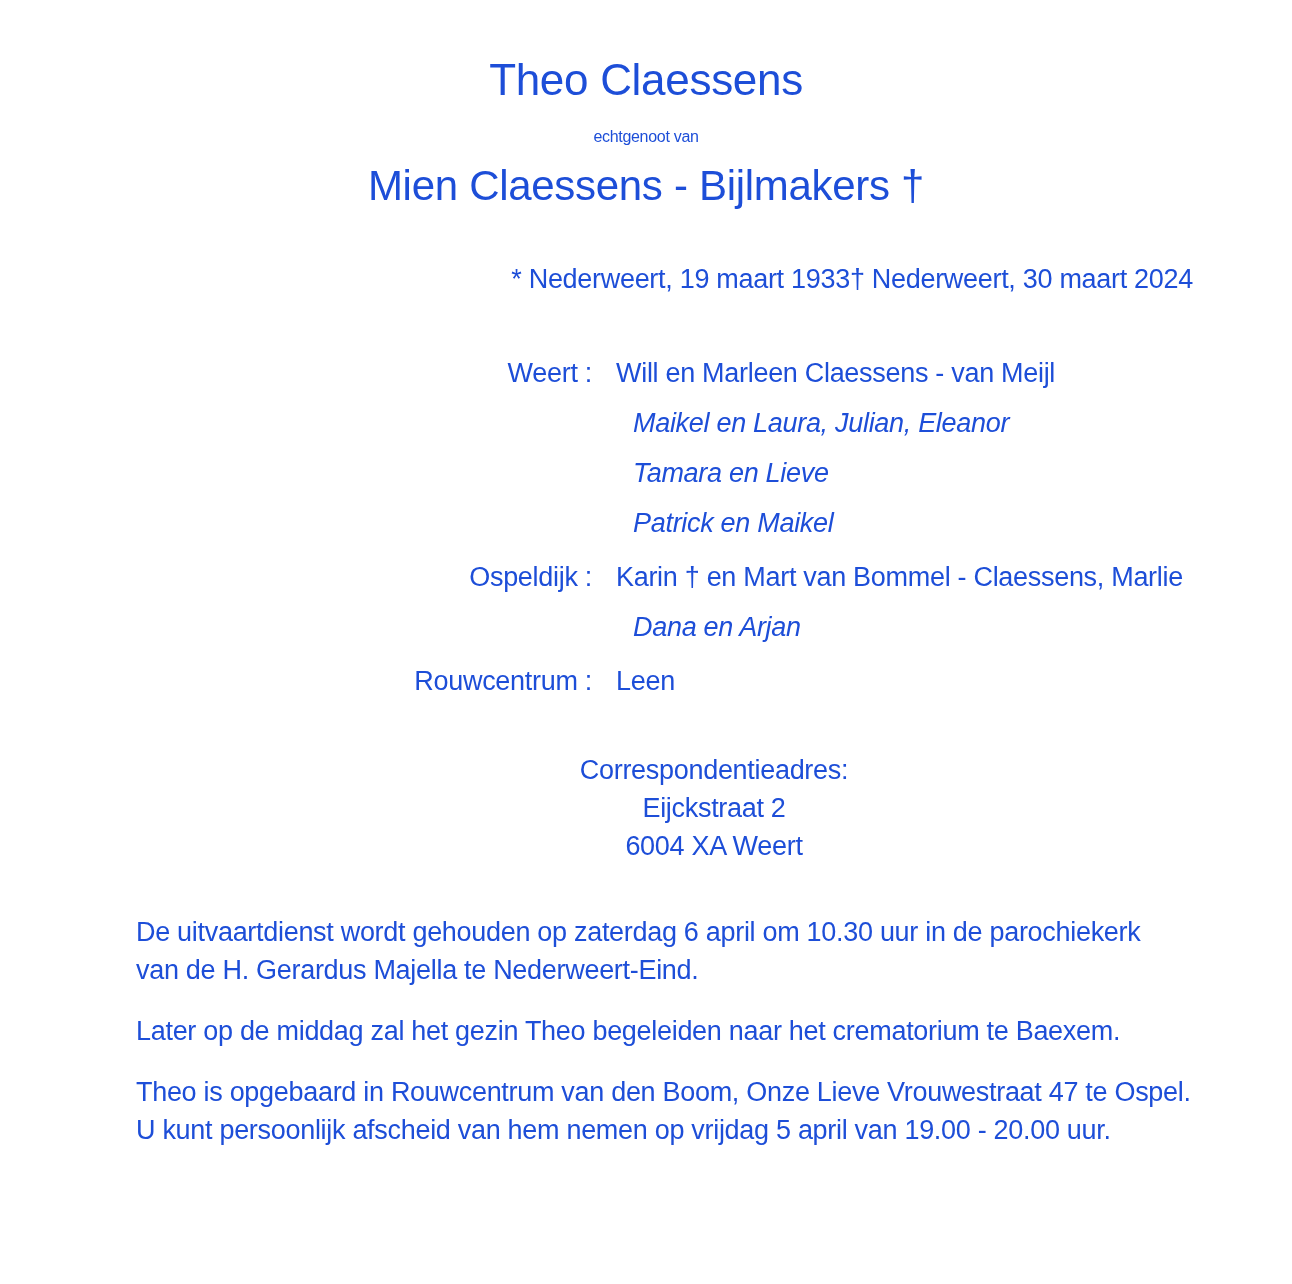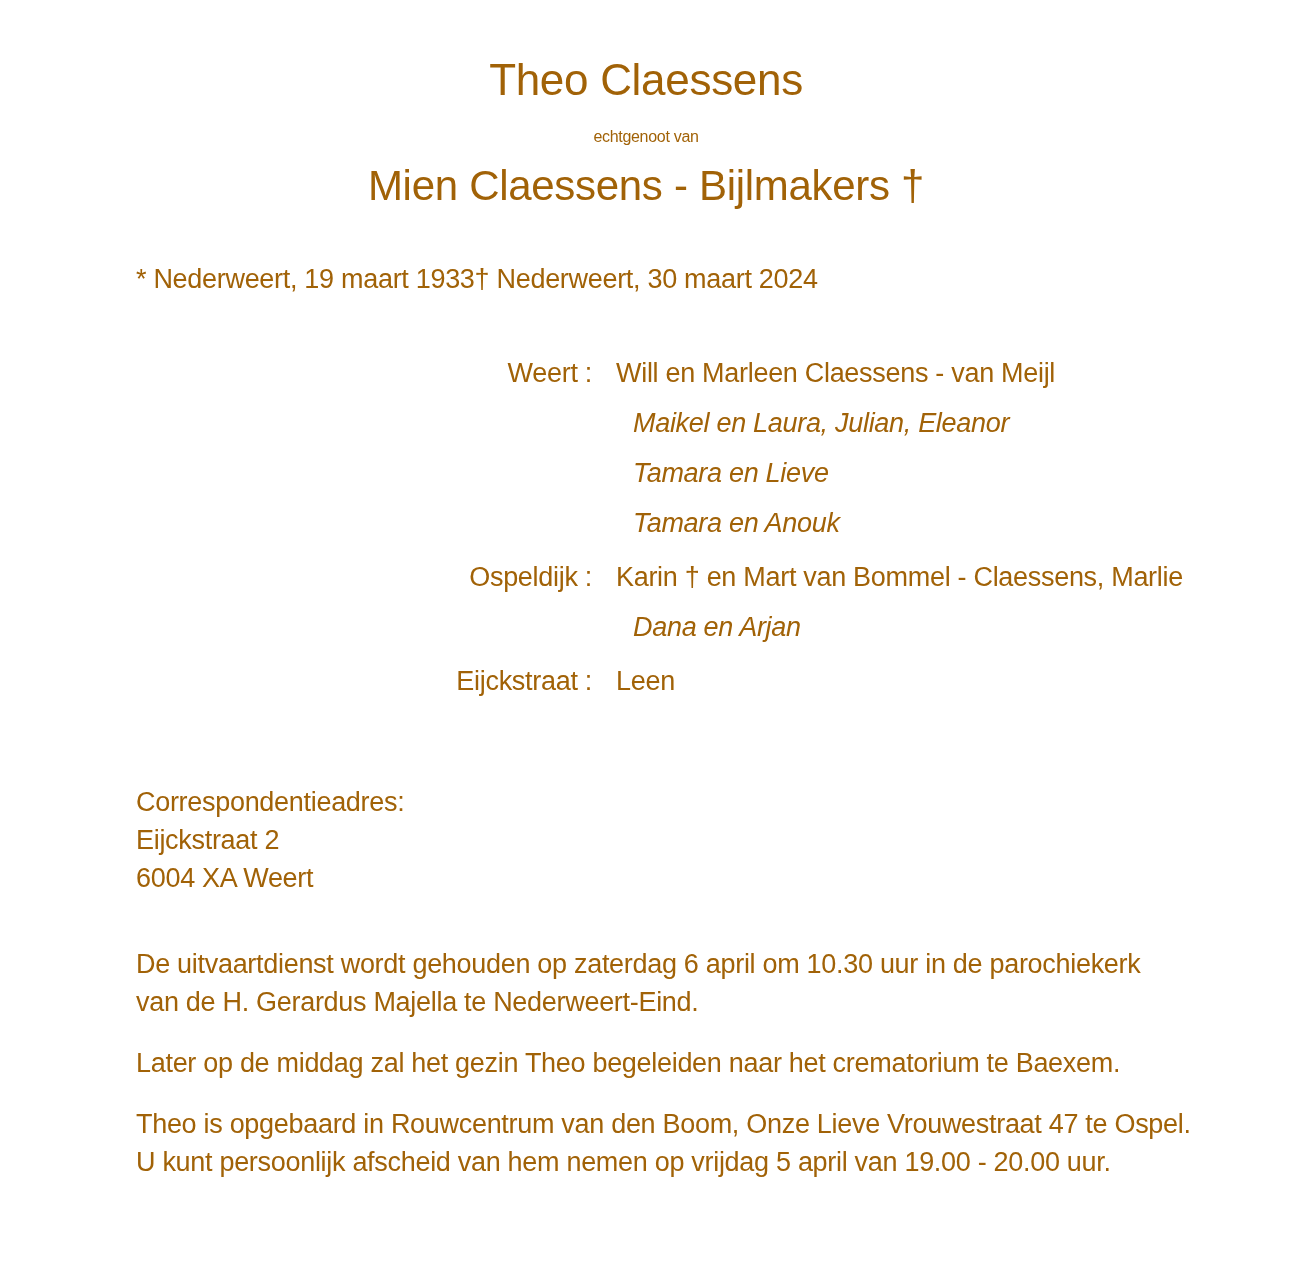--- a/index.html
+++ b/index.html
@@ -5,21 +5,21 @@
   html, body {
     margin: 0;
     padding: 0;
     background: #ffffff;
   }
   .page {
     position: relative;
     width: 1292px;
     height: 1284px;
     background: #ffffff;
-    color: #a16207;
+    color: #1d4ed8;
     font-family: "Liberation Sans", sans-serif;
     letter-spacing: -0.3px;
     box-sizing: border-box;
     padding-top: 52px;
     overflow: hidden;
   }
   .center { text-align: center; }
   .title {
     font-size: 44px;
     line-height: 56px;
@@ -30,21 +30,21 @@
     line-height: 30px;
     margin-top: 14px;
   }
   .spouse {
     font-size: 42px;
     line-height: 52px;
     margin-top: 8px;
   }
   .dates {
     display: flex;
-    justify-content: flex-start;
+    justify-content: flex-end;
     margin: 48px 99px 0 136px;
     font-size: 27px;
     line-height: 38px;
   }
   .family {
     margin-top: 56px;
     font-size: 27px;
     line-height: 38px;
   }
   .family-group { margin-top: 0; }
@@ -61,23 +61,24 @@
   }
   .family-names {
     margin-left: 13px;
   }
   .family-sub {
     margin-left: 633px;
     font-style: italic;
     margin-top: 12px;
   }
   .correspondence {
-    margin: 83px 0 0 136px;
+    margin: 51px 0 0 136px;
     font-size: 27px;
     line-height: 38px;
+    text-align: center;
   }
   .paragraphs {
     margin: 48px 99px 0 136px;
     font-size: 27px;
     line-height: 38px;
   }
   .para { margin-top: 12px; }
   .para + .para { margin-top: 23px; }
 </style>
 </head>
@@ -98,34 +99,34 @@
 
   <section class="family">
 
     <div class="family-group">
       <div class="family-line">
         <span class="family-place">Weert :</span>
         <span class="family-names">Will en Marleen Claessens - van Meijl</span>
       </div>
       <div class="family-sub">Maikel en Laura, Julian, Eleanor</div>
       <div class="family-sub">Tamara en Lieve</div>
-      <div class="family-sub">Tamara en Anouk</div>
+      <div class="family-sub">Patrick en Maikel</div>
     </div>
 
     <div class="family-group">
       <div class="family-line">
         <span class="family-place">Ospeldijk :</span>
         <span class="family-names">Karin † en Mart van Bommel - Claessens, Marlie</span>
       </div>
       <div class="family-sub">Dana en Arjan</div>
     </div>
 
     <div class="family-group">
       <div class="family-line">
-        <span class="family-place">Eijckstraat :</span>
+        <span class="family-place">Rouwcentrum :</span>
         <span class="family-names">Leen</span>
       </div>
     </div>
 
   </section>
 
   <section class="correspondence">
     <div>Correspondentieadres:</div>
     <div>Eijckstraat 2</div>
     <div>6004 XA Weert</div>

